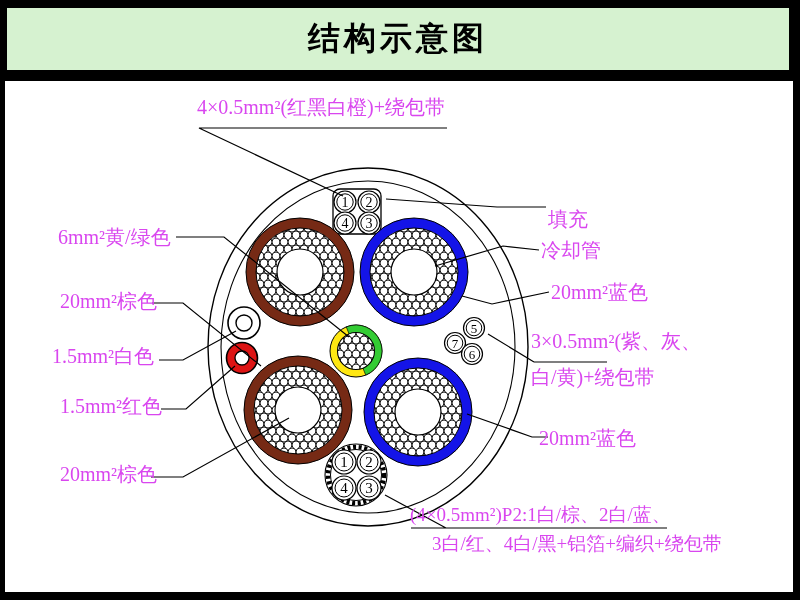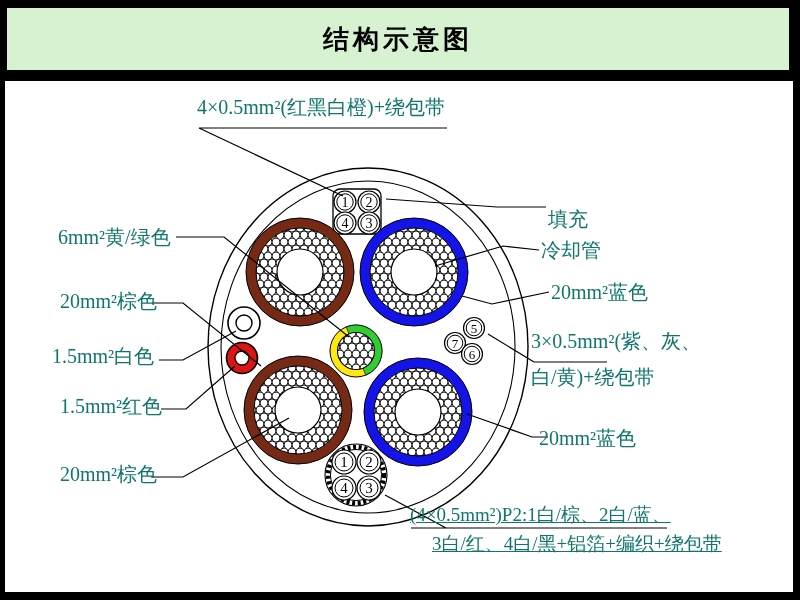--- a/index.html
+++ b/index.html
@@ -1,27 +1,27 @@
 <!DOCTYPE html>
 <html><head>
 <meta charset="utf-8">
 <style>
   html,body{margin:0;padding:0;}
   body{width:800px;height:600px;background:#000;position:relative;overflow:hidden;
        font-family:"Liberation Serif","DejaVu Serif",serif;}
   .titlebar{position:absolute;left:5px;top:6px;width:782px;height:62px;
             border:2px solid #000;display:flex;align-items:center;justify-content:center;}
-  .titlebar span{font-size:26px;font-weight:bold;letter-spacing:4px;color:#000;}
+  .titlebar span{font-size:32px;font-weight:bold;letter-spacing:4px;color:#000;}
   .accent-left{position:absolute;left:0;top:73px;width:38px;height:9px;background:#000;}
   .accent-right{position:absolute;left:776px;top:71px;width:24px;height:10px;background:#000;}
   .content{position:absolute;left:4px;top:80px;width:788px;height:511px;
            background:#fff;border:1px solid #000;}
   svg.diagram{position:absolute;left:0;top:0;width:800px;height:600px;}
-  .label{position:absolute;color:#0f766e;font-size:20px;line-height:23px;white-space:nowrap;}
-  .label.small{font-size:19px;text-decoration:underline;}
+  .label{position:absolute;color:#d946ef;font-size:20px;line-height:23px;white-space:nowrap;}
+  .label.small{font-size:19px;}
 </style>
 </head>
 <body>
 
 <div class="titlebar" style="background: rgb(214, 242, 208);">
   <span>结构示意图</span>
 </div>
 <div class="accent-left"></div>
 <div class="accent-right"></div>
 <div class="content"></div>

